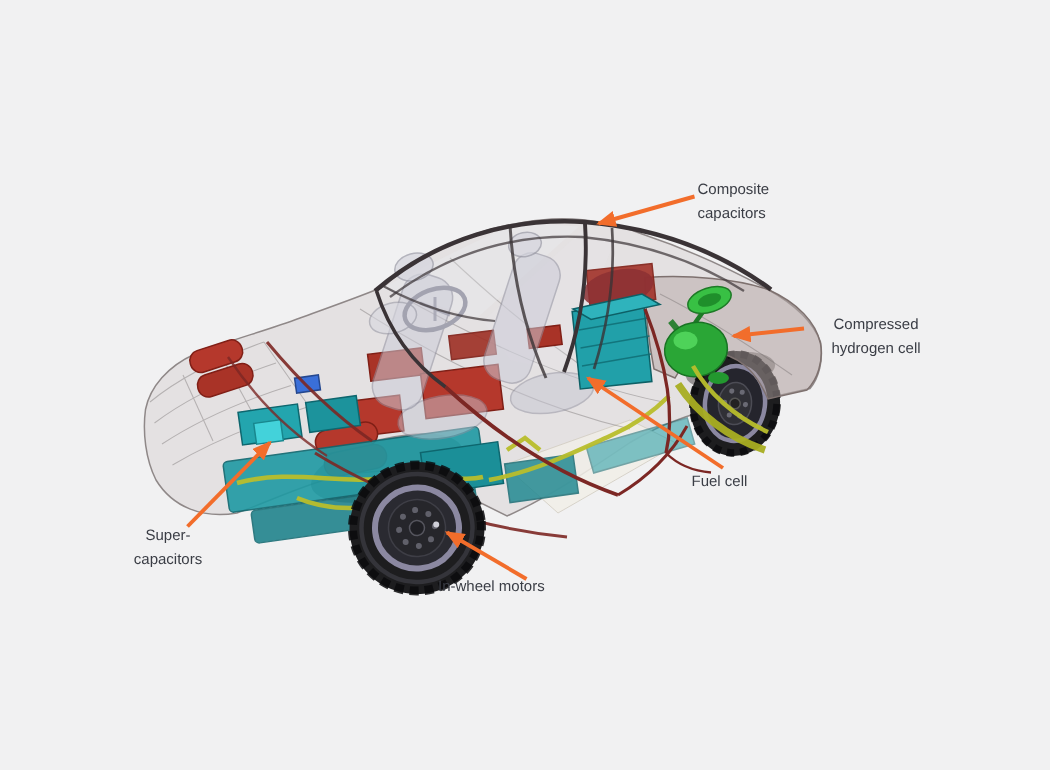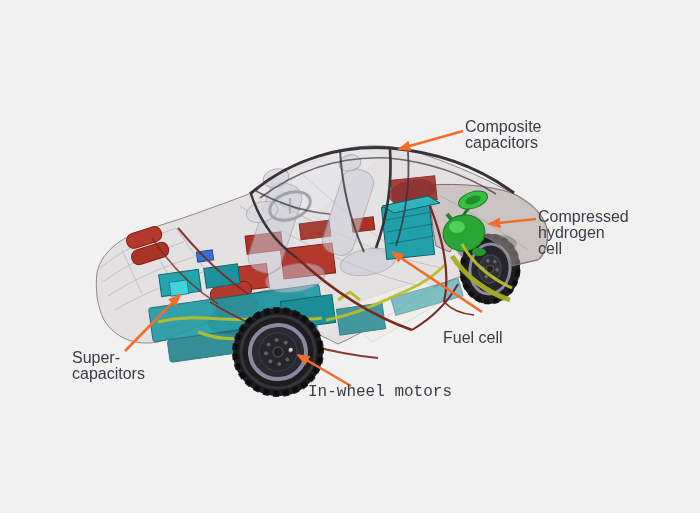--- a/index.html
+++ b/index.html
@@ -1,20 +1,20 @@
 <!DOCTYPE html>
 <html style="--background: #f1f1f2; --arrow: #f26d2b; --label-text: #3a3d45; --body-gray: #cfc9c9; --rear-panel: #b3a6a4; --frame-dark: #3a3336; --frame-maroon: #7c2724; --component-red: #b5382c; --supercap-teal: #1f9aa3; --fuelcell-teal: #21a0a9; --tank-green: #2aa636; --cable-yellow: #b9be2c; --tire-black: #1d1d1f; --rim-lavender: #918ea8;"><head>
 <meta charset="utf-8">
 <style>
   html,body{margin:0;padding:0;}
   body{background:var(--background,#f1f1f2);font-family:"Liberation Sans",sans-serif;}
   .stage{position:relative;width:700px;height:513px;overflow:hidden;background:var(--background,#f1f1f2);}
   .stage svg{position:absolute;left:0;top:0;}
-  .label{position:absolute;font-size:16px;line-height:16px;color:var(--label-text,#3a3d45);white-space:nowrap;}
-  .label.center{white-space:normal;}
+  .label{position:absolute;font-size:10px;line-height:16px;color:var(--label-text,#3a3d45);white-space:nowrap;}
+  .label.center{text-align:center;white-space:normal;}
   .label span{display:block;}
 </style>
 </head>
 <body>
 
 <div class="stage">
 
 <svg width="700" height="513" viewBox="0 0 700 513">
   <defs>
     <marker id="ah" viewBox="0 0 12 10" refX="10.5" refY="5" markerWidth="13" markerHeight="11" markerUnits="userSpaceOnUse" orient="auto">
@@ -180,25 +180,25 @@
 <div class="label" style="left:465px;top:119px;">
   <span>Composite</span>
   <span>capacitors</span>
 </div>
 
 <div class="label center" style="left:538px;top:209px;width:92px;">
   <span>Compressed</span>
   <span>hydrogen cell</span>
 </div>
 
-<div class="label" style="left:443px;top:314px;margin-top:16px;">
+<div class="label" style="left:461px;top:314px;">
   <span>Fuel cell</span>
 </div>
 
-<div class="label" style="left:308px;top:384px;font-family:Liberation Mono, monospace;">
+<div class="label" style="left:292px;top:384px;">
   <span>In-wheel motors</span>
 </div>
 
 <div class="label center" style="left:72px;top:350px;width:80px;">
   <span>Super-</span>
   <span>capacitors</span>
 </div>
 
 </div>
 

